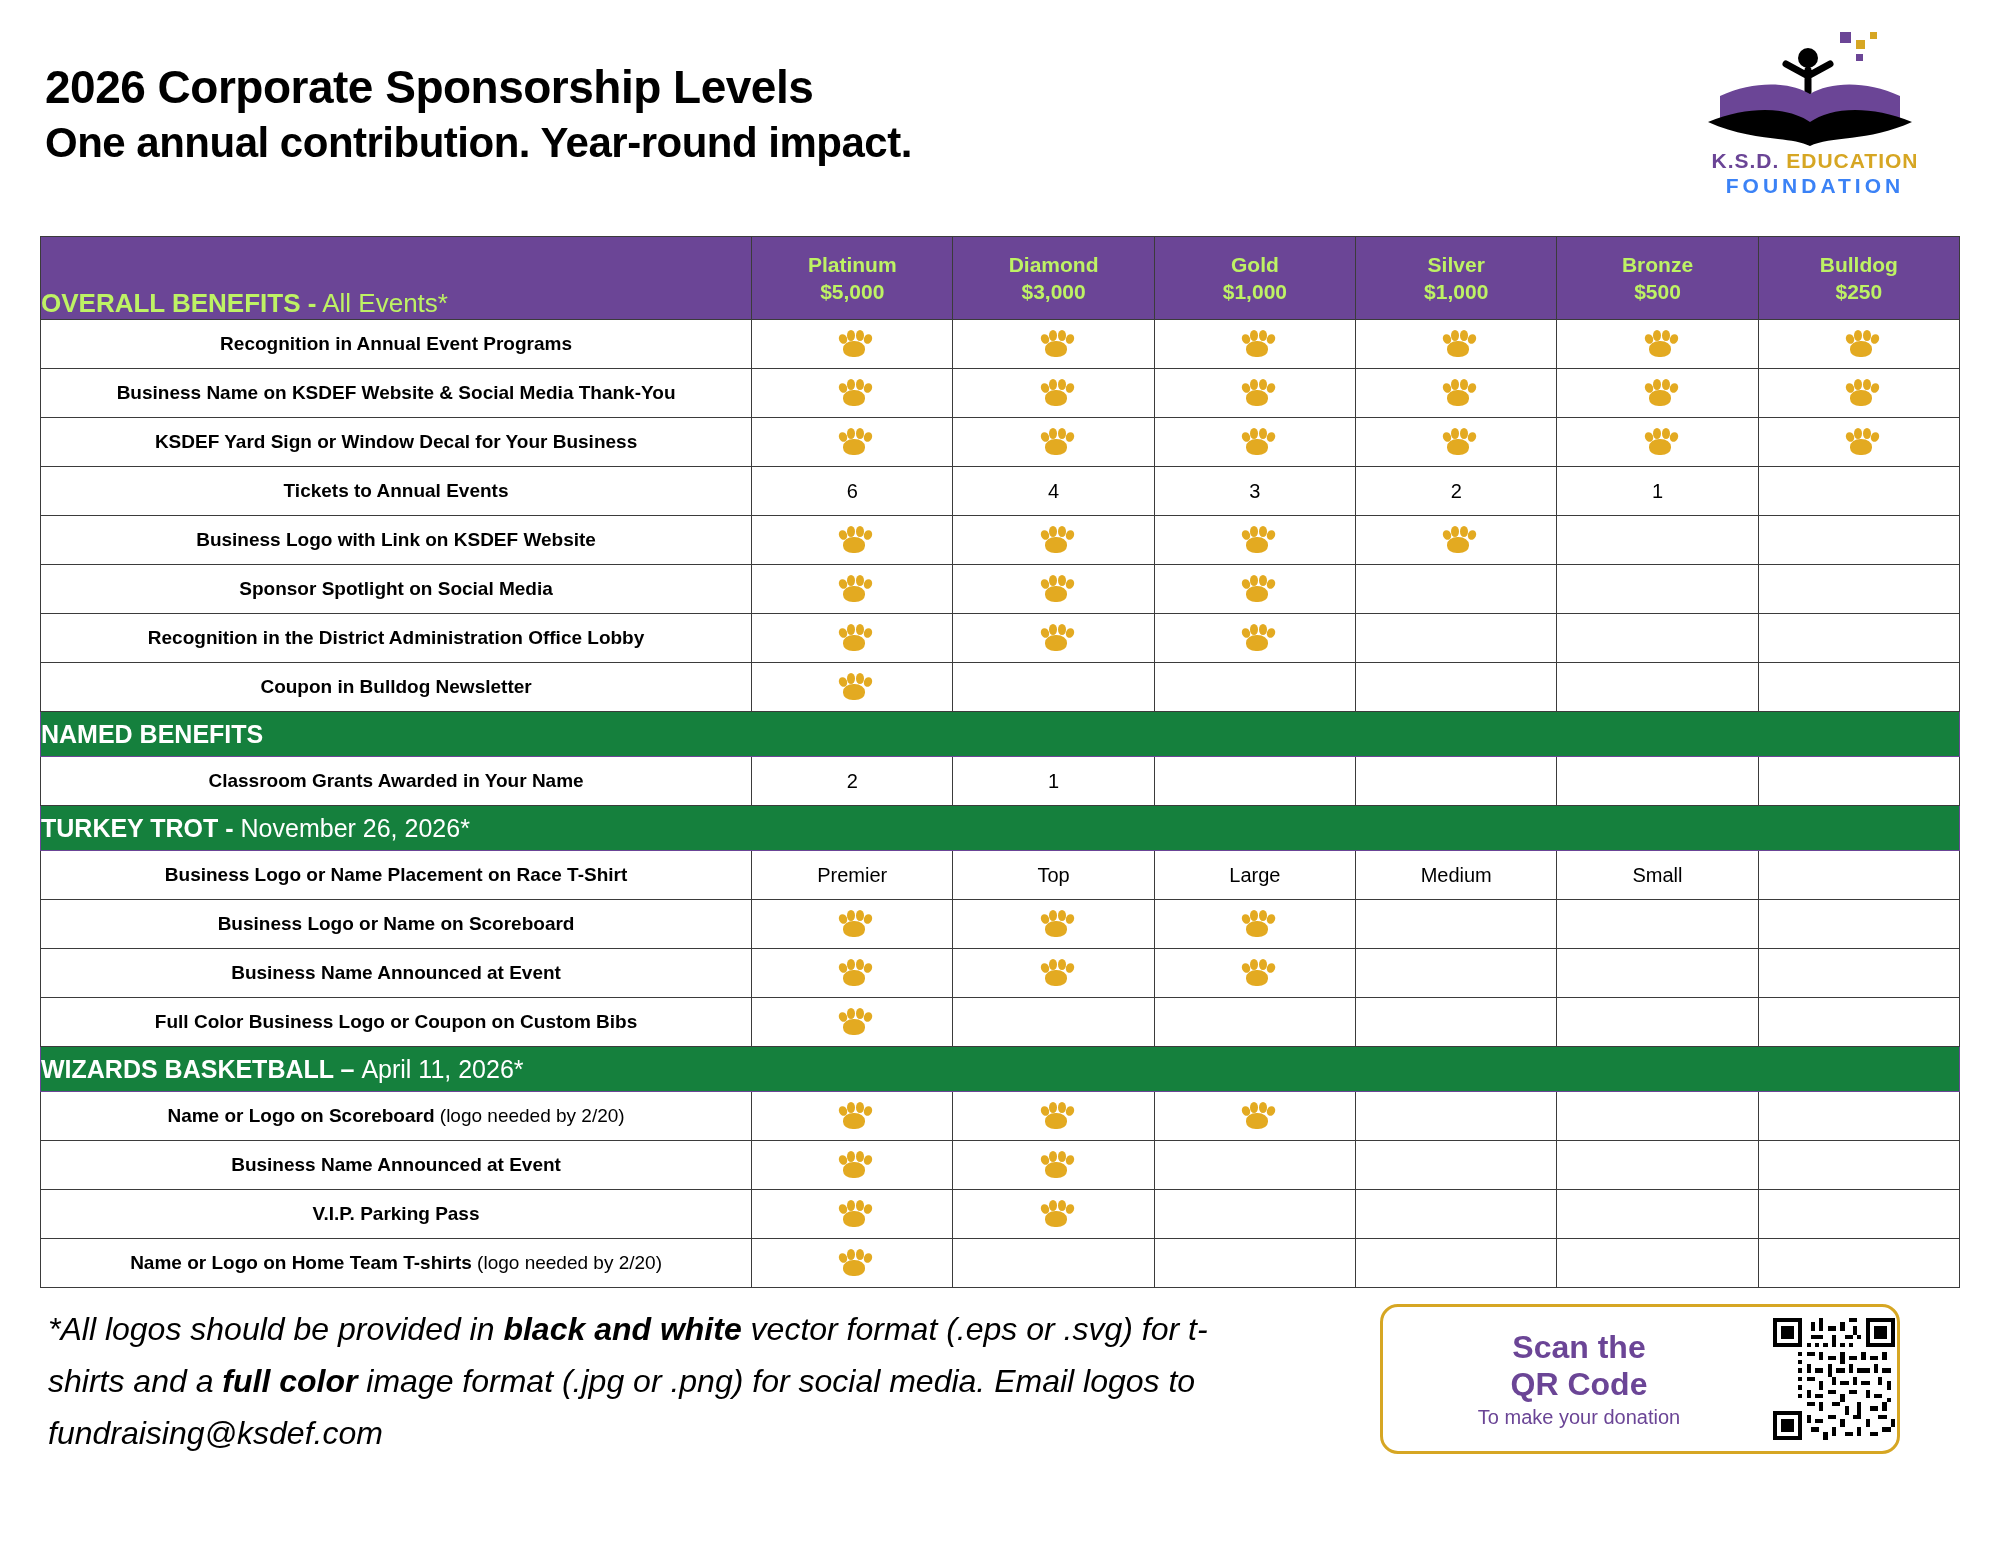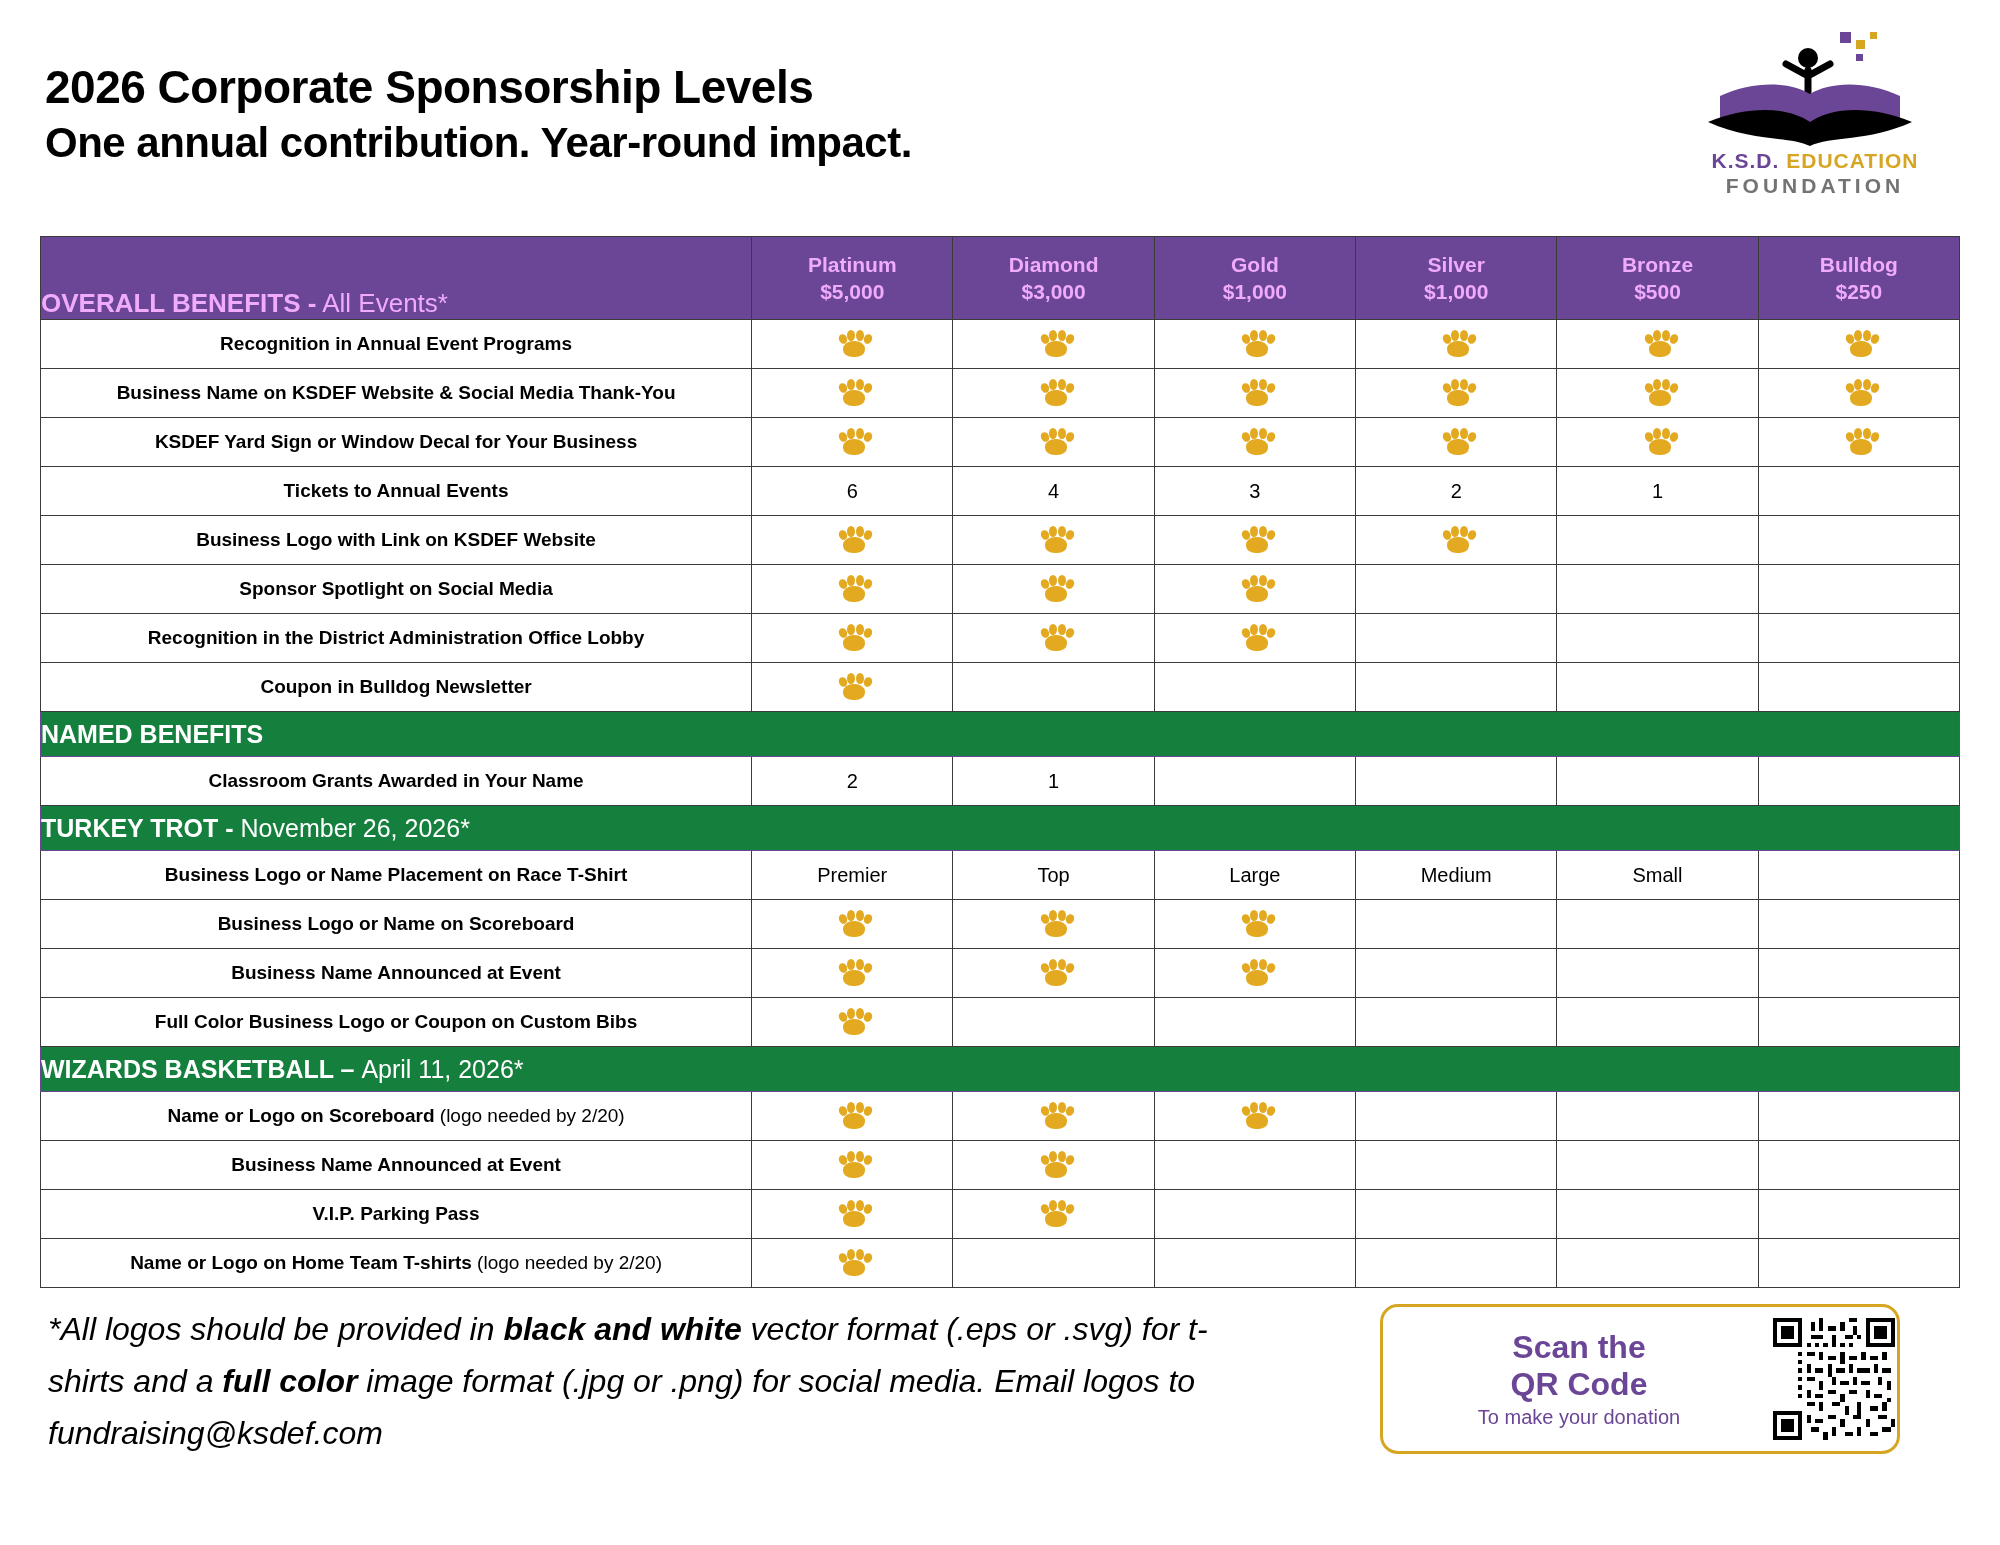--- a/index.html
+++ b/index.html
@@ -70,41 +70,41 @@
     font-size: 21px;
     font-weight: bold;
     letter-spacing: 1px;
   }
   .logo-line1 .ksd { color: #6b4596; }
   .logo-line1 .edu { color: #d6a623; }
   .logo-line2 {
     font-size: 21px;
     font-weight: bold;
     letter-spacing: 4px;
-    color: #737373;
+    color: #3b82f6;
     margin-top: 3px;
   }
 
   
   table.matrix {
     border-collapse: collapse;
     width: 1920px;
     table-layout: fixed;
     margin-top: 6px;
   }
   table.matrix td, table.matrix th {
     border: 1px solid #3b3b3b;
     padding: 0;
   }
   .col-benefit { width: 710px; }
   .col-tier { width: 201px; }
 
   thead th {
     background: #6b4596;
-    color: #f0abfc;
+    color: #bef264;
     height: 82px;
     vertical-align: middle;
     border-color: #6b4596;
     margin-top: 12px;
   }
   .tier-head {
     font-size: 21px;
     font-weight: bold;
     line-height: 1.3;
     text-align: center;

